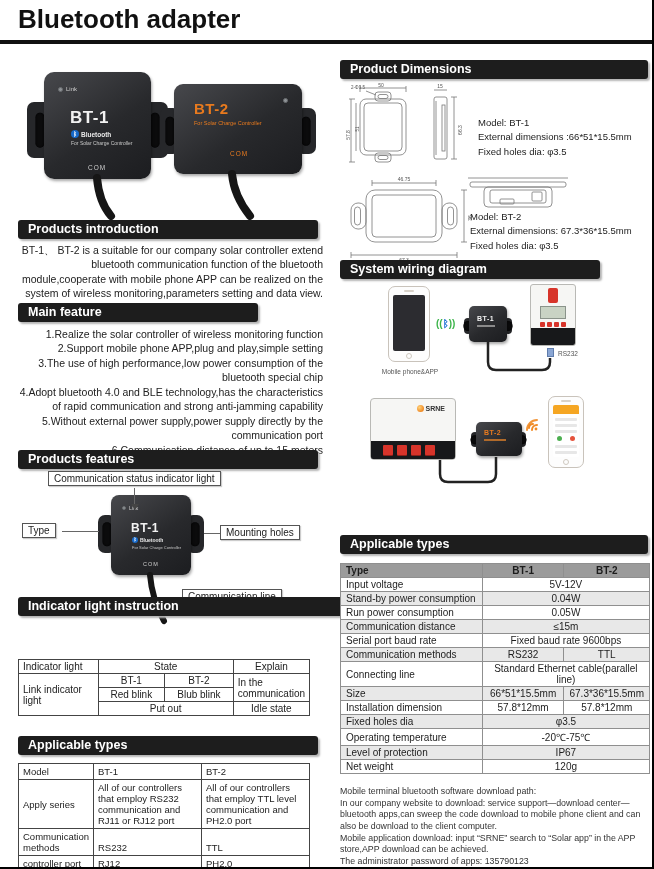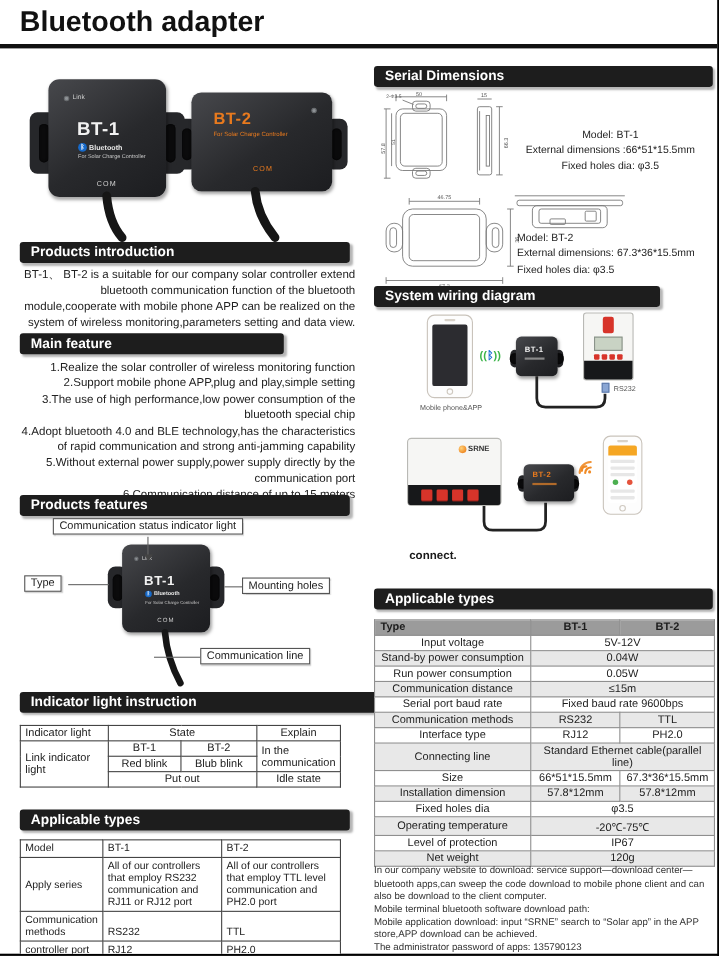--- a/index.html
+++ b/index.html
@@ -49,21 +49,21 @@
   .ind-table td.l { text-align:left; }
 
   .left-table { position:absolute; left:18px; top:763px; width:292px; font-size:9.5px; }
   .left-table td { border:1px solid #444; padding:2px 4px; text-align:left; vertical-align:middle; color:#222; }
   .left-table td.c1 { width:54px; overflow:hidden; }
 
   .spec-table { position:absolute; left:340px; top:563px; width:310px; font-size:10px; }
   .spec-table th, .spec-table td { border:1px solid #8f8f8f; height:14px; padding:1px 5px; color:#1d1d1d; }
   .spec-table th { background:#9b9b9b; font-weight:bold; }
   .spec-table th.lab { text-align:left; }
-  .spec-table td.lab { text-align:center; width:146px; }
+  .spec-table td.lab { text-align:left; width:146px; }
   .spec-table td.val { text-align:center; width:82px; }
   .spec-table tbody tr:nth-child(even) { background:#e8e8e8; }
 
   
   .phone { position:absolute; background:#fdfdfd; border:1px solid #c9c3bb; border-radius:7px; }
   .phone .scr { position:absolute; left:4px; right:4px; top:8px; bottom:10px; background:#2c2c30; border-radius:2px; }
   .phone .home { position:absolute; left:50%; bottom:2px; transform:translateX(-50%);
                  width:6px; height:6px; border:1px solid #cfc9c0; border-radius:50%; }
   .phone .spk { position:absolute; left:50%; top:3px; transform:translateX(-50%);
                 width:10px; height:2px; background:#d8d2c9; border-radius:2px; }
@@ -179,21 +179,21 @@
     <div class="cline" style="left:116px; top:17px; width:1px; height:17px;"></div>
     <div class="arrow-down" style="left:113px; top:33px;"></div>
     <div class="callout" style="left:4px; top:52px;">Type</div>
     <div class="cline" style="left:44px; top:60px; width:37px; height:1px;"></div>
     <div class="callout" style="left:202px; top:54px;">Mounting holes</div>
     <div class="cline" style="left:186px; top:62px; width:16px; height:1px;"></div>
     <div class="callout" style="left:164px; top:118px;">Communication line</div>
     <div class="cline" style="left:122px; top:126px; width:42px; height:1px;"></div>
   </div>
 
-  <div class="bar" style="left:18px; top:629px; width:360px;">Indicator light instruction</div>
+  <div class="bar" style="left:18px; top:597px; width:360px;">Indicator light instruction</div>
 
   <table class="ind-table">
     <tbody>
         <tr>
       <td class="l" style="width:28%;">Indicator light</td>
       <td colspan="2" style="width:48%;">State</td>
       <td>Explain</td>
     </tr>
     <tr>
       <td class="l" rowspan="3">Link indicator light</td>
@@ -232,21 +232,21 @@
       <td style="vertical-align:bottom;">TTL</td>
     </tr>
     <tr>
       <td class="c1" style="white-space:nowrap;">controller port</td>
       <td>RJ12</td>
       <td>PH2.0</td>
     </tr>
   </tbody>
     </table>
 
-  <div class="bar" style="left:340px; top:60px; width:308px;">Serial Dimensions</div>
+  <div class="bar" style="left:340px; top:60px; width:308px;">Product Dimensions</div>
 
   <svg style="position:absolute; left:346px; top:83px;" width="126" height="90" viewBox="0 0 126 90">
     <g fill="none" stroke="#777" stroke-width="0.8">
       <rect x="14" y="16" width="46" height="56" rx="6"></rect>
       <rect x="18" y="20" width="38" height="48" rx="4"></rect>
       <rect x="29" y="9" width="16" height="9" rx="3"></rect>
       <rect x="32" y="11.5" width="10" height="4" rx="2"></rect>
       <rect x="29" y="70" width="16" height="9" rx="3"></rect>
       <rect x="32" y="72.5" width="10" height="4" rx="2"></rect>
       <line x1="14" y1="5" x2="60" y2="5"></line>
@@ -266,21 +266,21 @@
         <line x1="105" y1="76" x2="111" y2="76"></line>
     </g>
     <text x="35" y="4" font-size="5" text-anchor="middle">50</text>
     <text x="2" y="50" font-size="5" transform="rotate(-90 4 50)" text-anchor="middle">57.8</text>
     <text x="9" y="46" font-size="4.5" transform="rotate(-90 11 44)" text-anchor="middle">51</text>
     <text x="12" y="6" font-size="4.5" text-anchor="middle">2-Φ3.5</text>
     <text x="94" y="5" font-size="5" text-anchor="middle">15</text>
     <text x="112" y="47" font-size="5" transform="rotate(-90 114 45)" text-anchor="middle">66.3</text>
   </svg>
 
-  <div class="dim-text" style="left:478px; top:116px;text-align:center;">
+  <div class="dim-text" style="left:478px; top:116px;">
     <div>Model:  BT-1</div>
     <div>External dimensions :66*51*15.5mm</div>
     <div>Fixed holes dia:  φ3.5</div>
   </div>
 
   <svg style="position:absolute; left:342px; top:172px;" width="132" height="92" viewBox="0 0 132 92">
     <g fill="none" stroke="#777" stroke-width="0.8">
       <rect x="24" y="18" width="76" height="52" rx="9"></rect>
       <rect x="30" y="23" width="64" height="42" rx="4"></rect>
       <rect x="9" y="31" width="15" height="26" rx="7"></rect>
@@ -395,21 +395,20 @@
         <div class="app-row" style="top:46px;"></div>
       </div>
       <div class="home"></div>
     </div>
     <svg class="cable" style="left:0; top:0;" width="310" height="102">
       <path d="M100 66 L100 80 Q100 88 108 88 L148 88 Q156 88 156 80 L156 63" stroke="#222" stroke-width="2.5" fill="none"></path>
     </svg>
   </div>
 
   <div class="note">
-    <div class="in">connect.</div>
   </div>
 
   <div class="bar" style="left:340px; top:535px; width:308px;">Applicable types</div>
 
   <table class="spec-table">
     <thead>
       <tr>
         <th class="lab">Type</th>
         <th>BT-1</th>
         <th>BT-2</th>
@@ -435,25 +434,20 @@
       <tr>
           <td class="lab">Serial port baud rate</td>
           <td class="val" colspan="2">Fixed baud rate 9600bps</td>
         </tr>
       <tr>
           <td class="lab">Communication methods</td>
           <td class="val">RS232</td>
           <td class="val">TTL</td>
         </tr>
       <tr>
-          <td class="lab">Interface type</td>
-          <td class="val">RJ12</td>
-          <td class="val">PH2.0</td>
-        </tr>
-      <tr>
           <td class="lab">Connecting line</td>
           <td class="val" colspan="2">Standard Ethernet cable(parallel line)</td>
         </tr>
       <tr>
           <td class="lab">Size</td>
           <td class="val">66*51*15.5mm</td>
           <td class="val">67.3*36*15.5mm</td>
         </tr>
       <tr>
           <td class="lab">Installation dimension</td>
@@ -473,19 +467,19 @@
           <td class="val" colspan="2">IP67</td>
         </tr>
       <tr>
           <td class="lab">Net weight</td>
           <td class="val" colspan="2">120g</td>
         </tr>
     </tbody>
   </table>
 
   <div class="download">
+    <div>Mobile terminal bluetooth software download path:</div>
     <div>In our company website to download: service support—download center—bluetooth apps,can sweep the code download to mobile phone client and can also be download to the client computer.</div>
-    <div>Mobile terminal bluetooth software download path:</div>
     <div>Mobile application download: input  “SRNE”  search to  “Solar app”  in the APP store,APP download can be achieved.</div>
     <div>The administrator password of apps: 135790123</div>
   </div>
 
 </div>
 
 </body></html>

